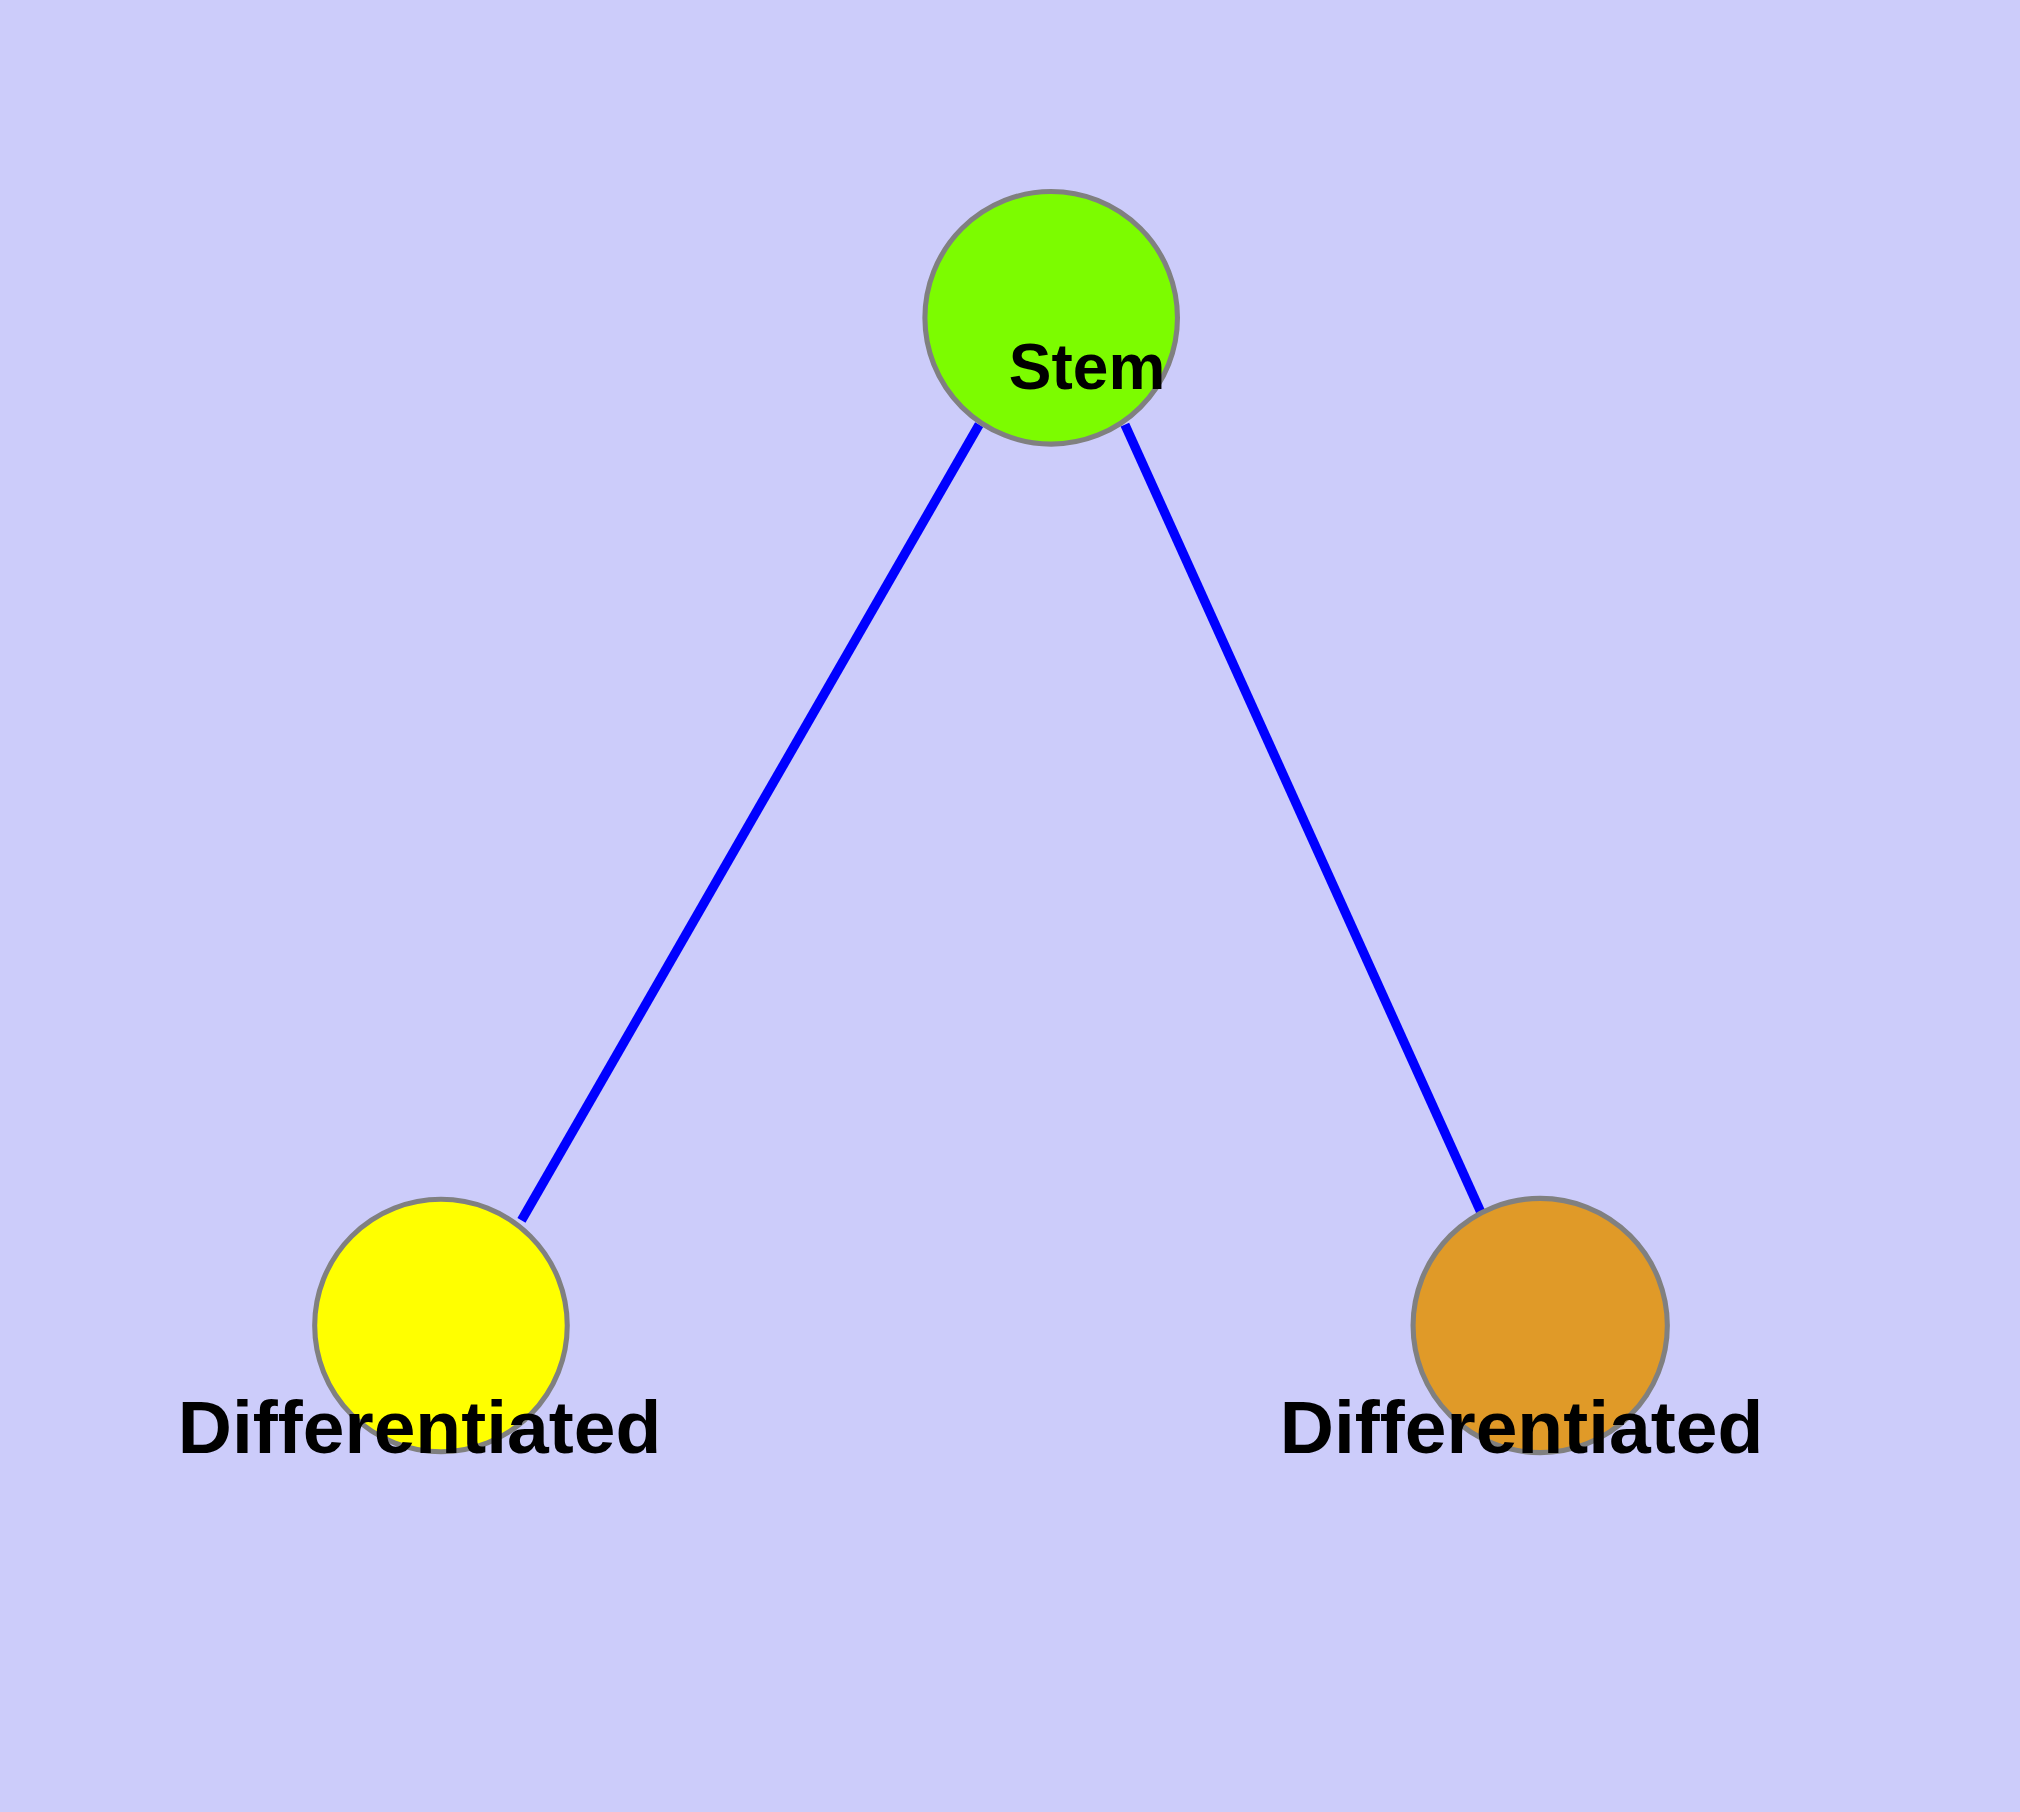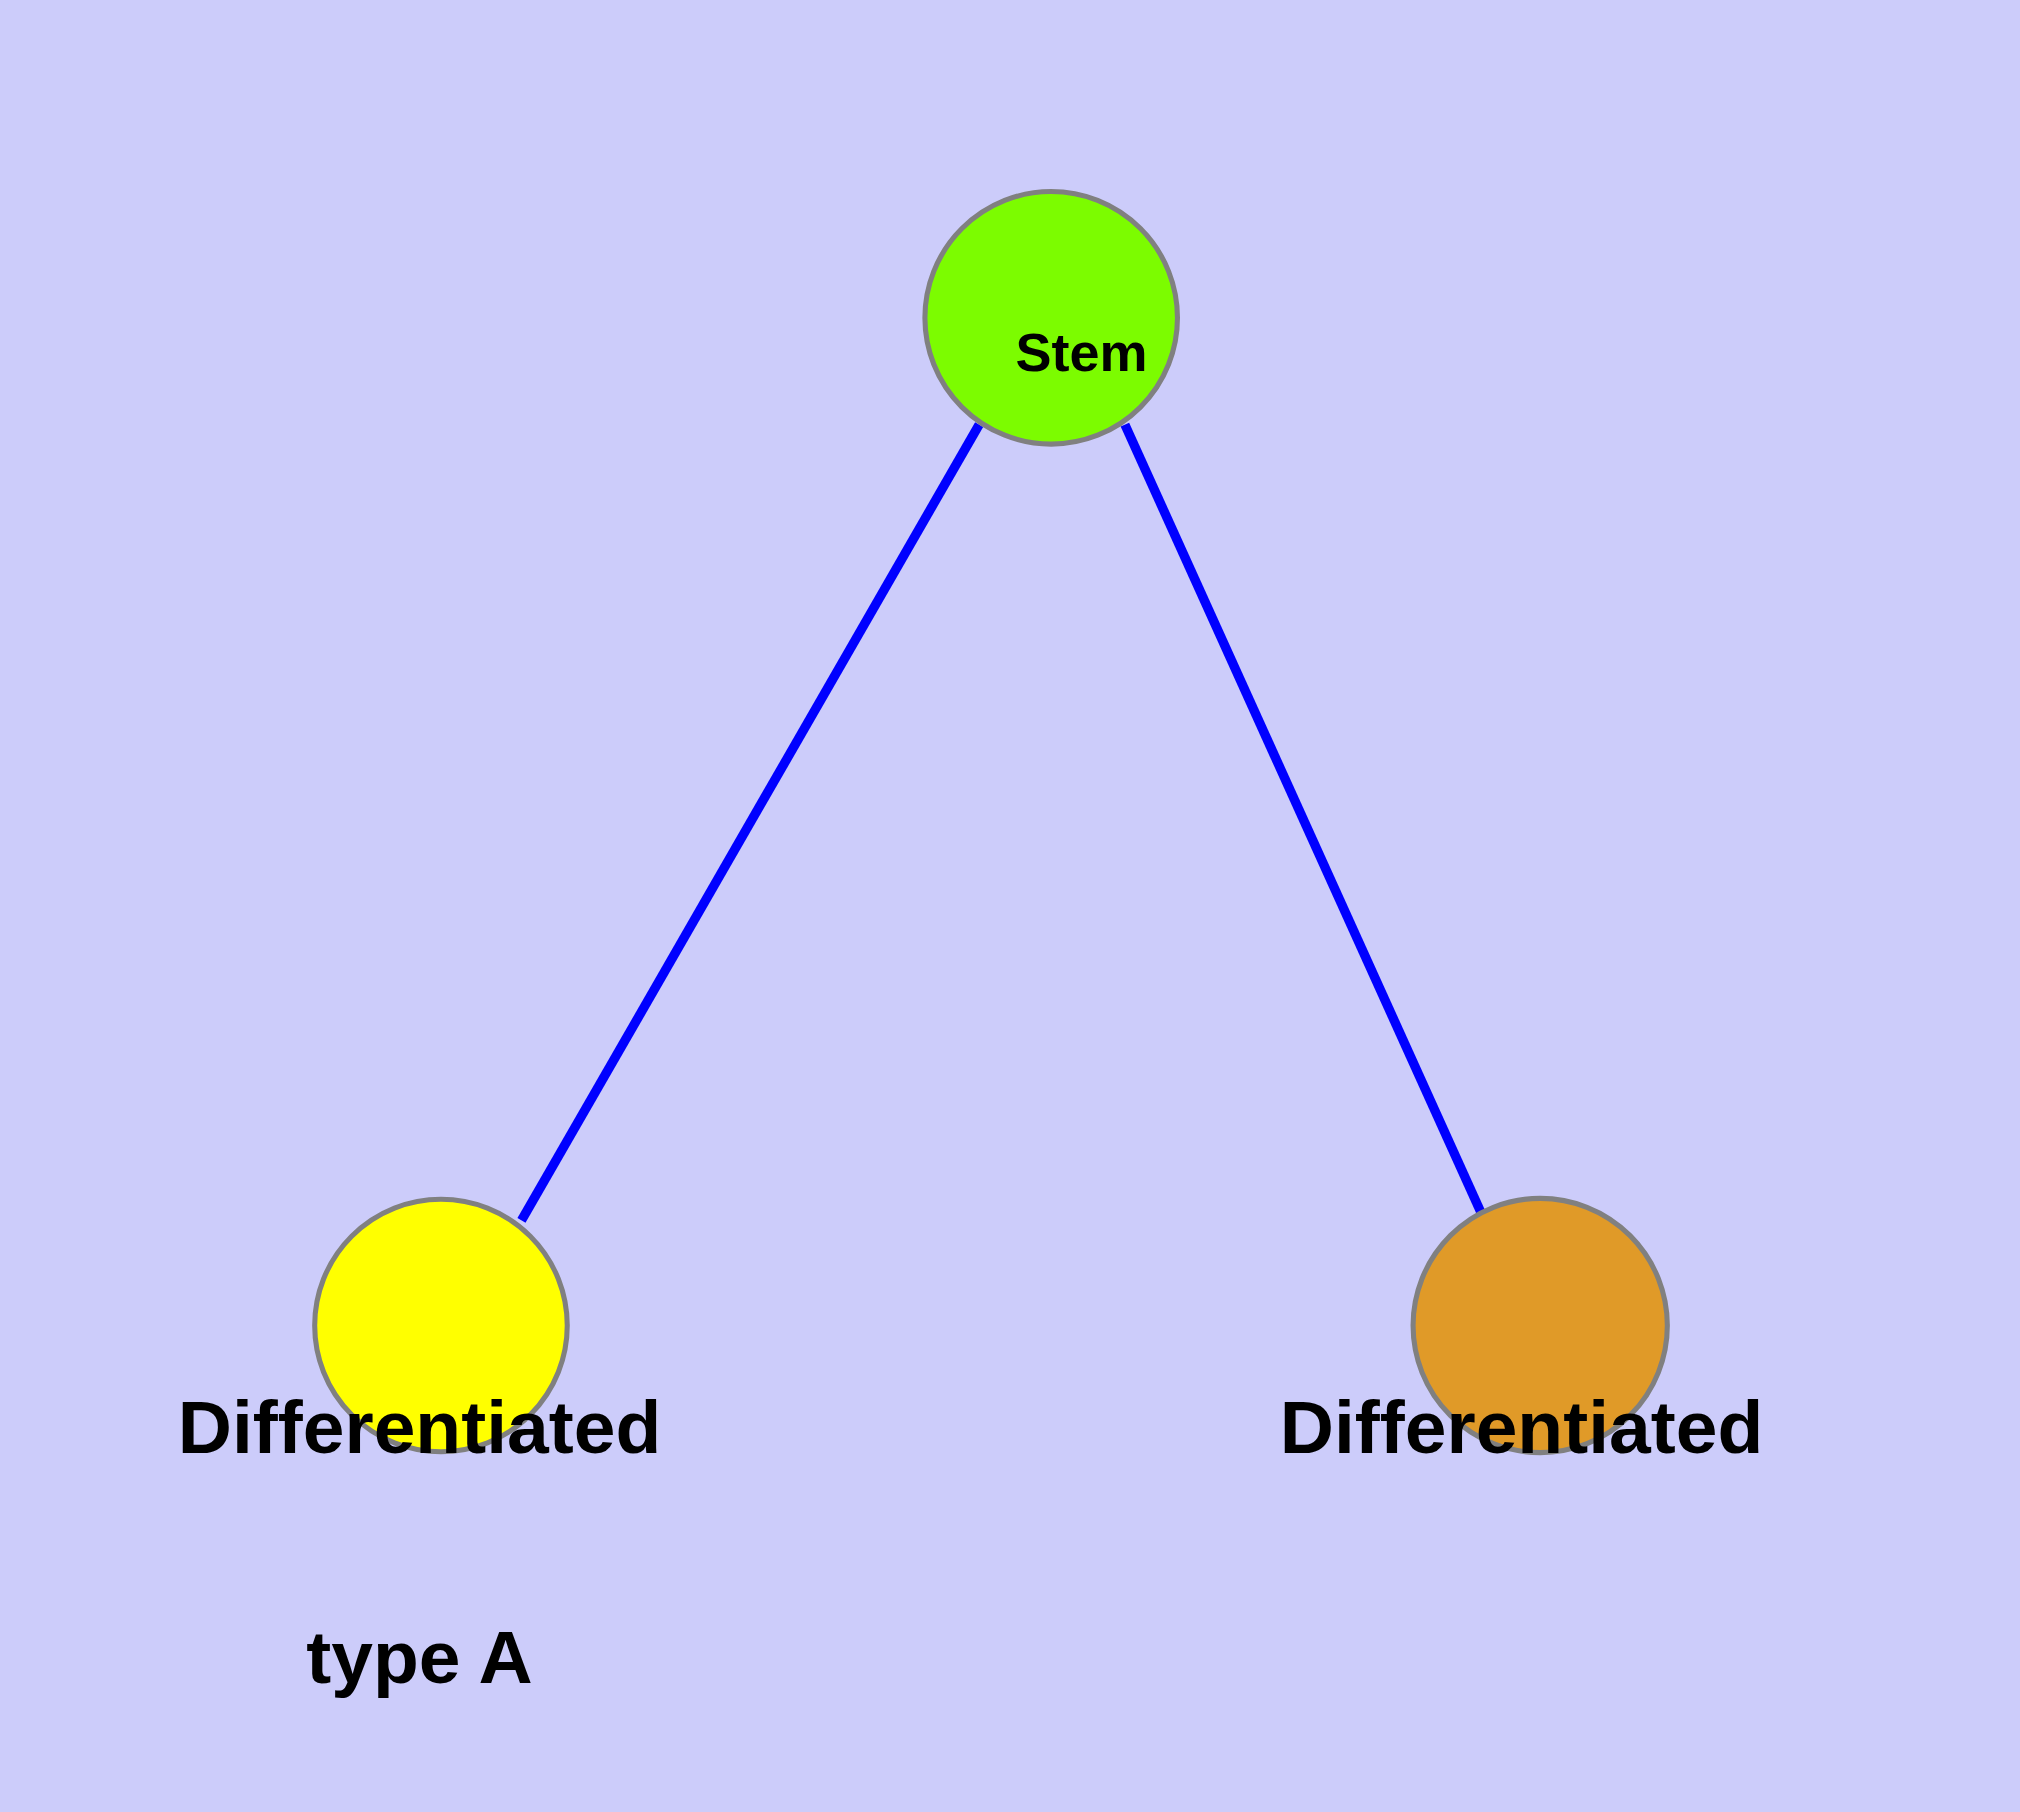--- a/index.html
+++ b/index.html
@@ -28,21 +28,21 @@
     position: absolute;
     color: #000000;
     font-weight: bold;
     text-align: center;
     line-height: 1.02;
     white-space: pre;
     pointer-events: none;
     font-family: "Liberation Sans", "DejaVu Sans", sans-serif;
   }
   #label-stem {
-    font-size: 54px;
+    font-size: 64px;
     left: 797px;
     top: 270px;
     width: 509px;
   }
   #label-diff-a {
     font-size: 75px;
     left: 165px;
     top: 1236px;
     width: 509px;
   }
@@ -71,21 +71,20 @@
       <circle cx="1817" cy="1564" r="150" fill="#e09a28" stroke="#808080" stroke-width="6"></circle>
     </g>
   </svg>
 
   <div class="node-label" id="label-stem">
     <span>Stem</span>
   </div>
 
   <div class="node-label" id="label-diff-a">
     <div>Differentiated</div>
-    <div>type A</div>
   </div>
 
   <div class="node-label" id="label-diff-b">
     <div>Differentiated</div>
   </div>
 
 </div>
 
 
 </body></html>

